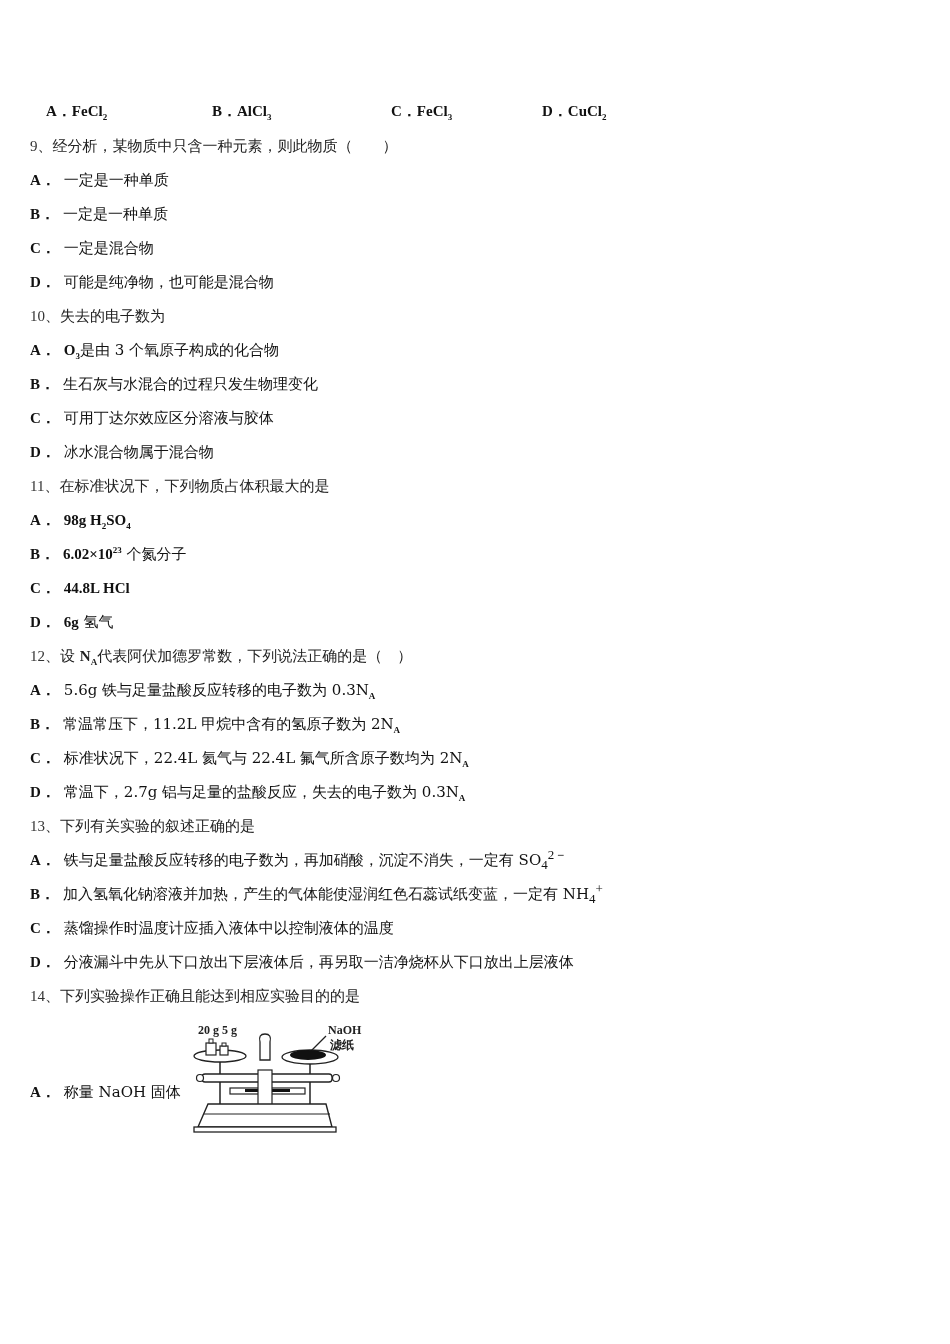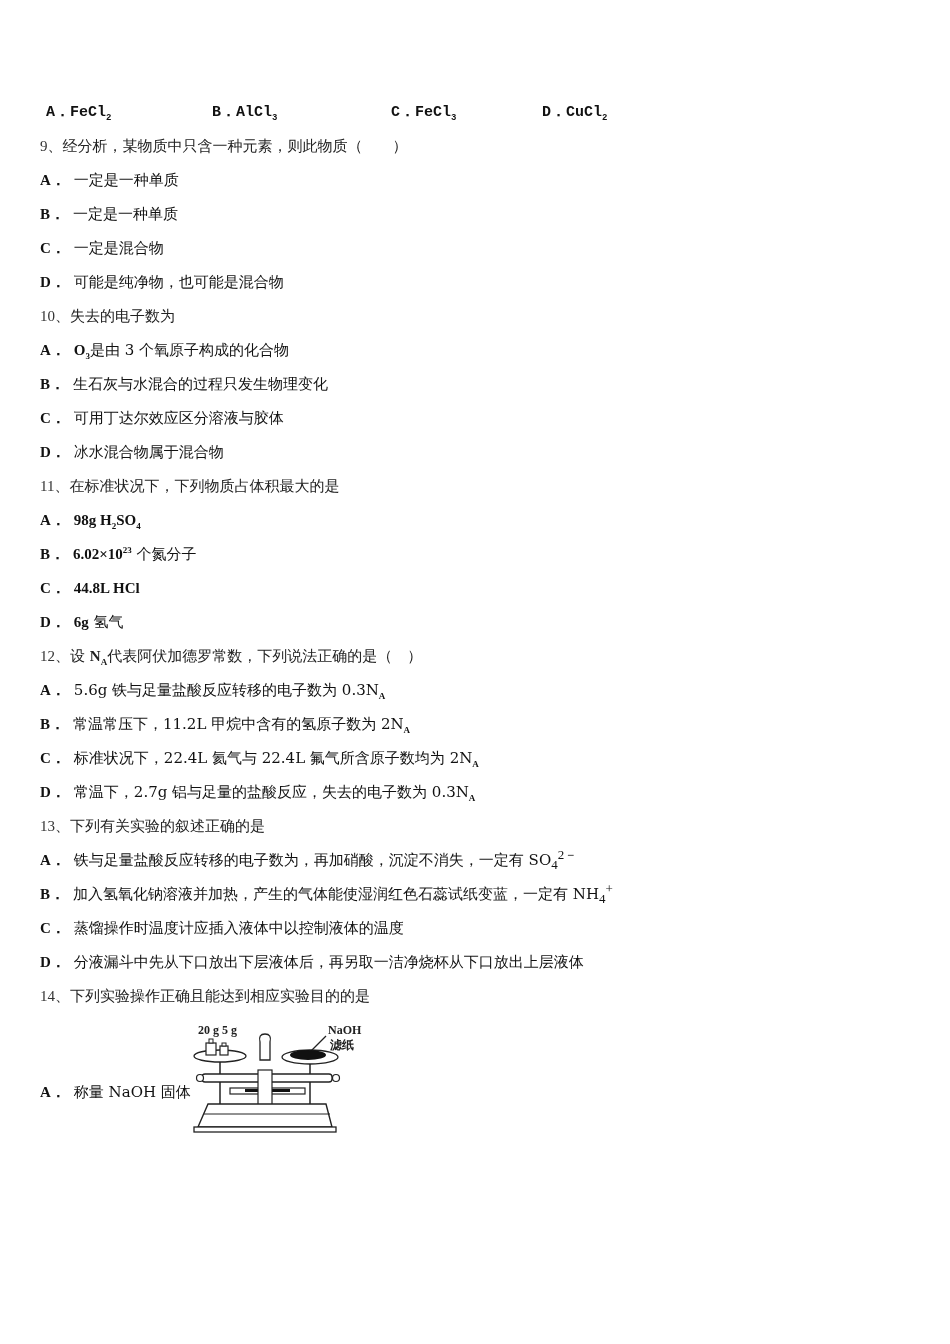--- a/index.html
+++ b/index.html
@@ -2,31 +2,31 @@
 <html><head>
 <meta charset="utf-8">
 <style>
   html, body { margin: 0; padding: 0; background: #ffffff; }
   body {
     width: 950px; height: 1344px; position: relative; overflow: hidden;
     font-family: "DejaVu Serif", "Liberation Serif", serif;
     color: #111;
   }
   .line {
-    position: absolute; left: 40px;
+    position: absolute; left: 30px;
     font-size: 15px; line-height: 20px; white-space: nowrap;
   }
   .q { color: #222; }
   .q .num { font-family: "Liberation Serif", serif; color: #333; font-weight: normal; }
   .opt .lbl { font-family: "Liberation Serif", serif; font-weight: bold; margin-right: 8px; }
   .b { font-family: "Liberation Serif", serif; font-weight: bold; }
   sub, sup { font-size: 9px; line-height: 0; }
   .mono { font-family: "Liberation Serif", serif; font-size: 13px; }
   .row4 { position: absolute; left: 46px; top: 102px; width: 620px; height: 20px; font-size: 15px; }
-  .row4 .cell { position: absolute; top: 0; font-family: Liberation Mono, monospace; font-weight: bold; white-space: nowrap; }
+  .row4 .cell { position: absolute; top: 0; font-family: Liberation Serif, serif; font-weight: bold; white-space: nowrap; }
   .figure { position: absolute; left: 190px; top: 1022px; width: 185px; height: 115px; font-weight: bold; }
 </style>
 </head>
 <body>
 
 <div class="row4">
   <span class="cell" style="left:0"><span>A．</span><span>FeCl</span><sub>2</sub></span>
   <span class="cell" style="left:166px"><span>B．</span><span>AlCl</span><sub>3</sub></span>
   <span class="cell" style="left:345px"><span>C．</span><span>FeCl</span><sub>3</sub></span>
   <span class="cell" style="left:496px"><span>D．</span><span>CuCl</span><sub>2</sub></span>

